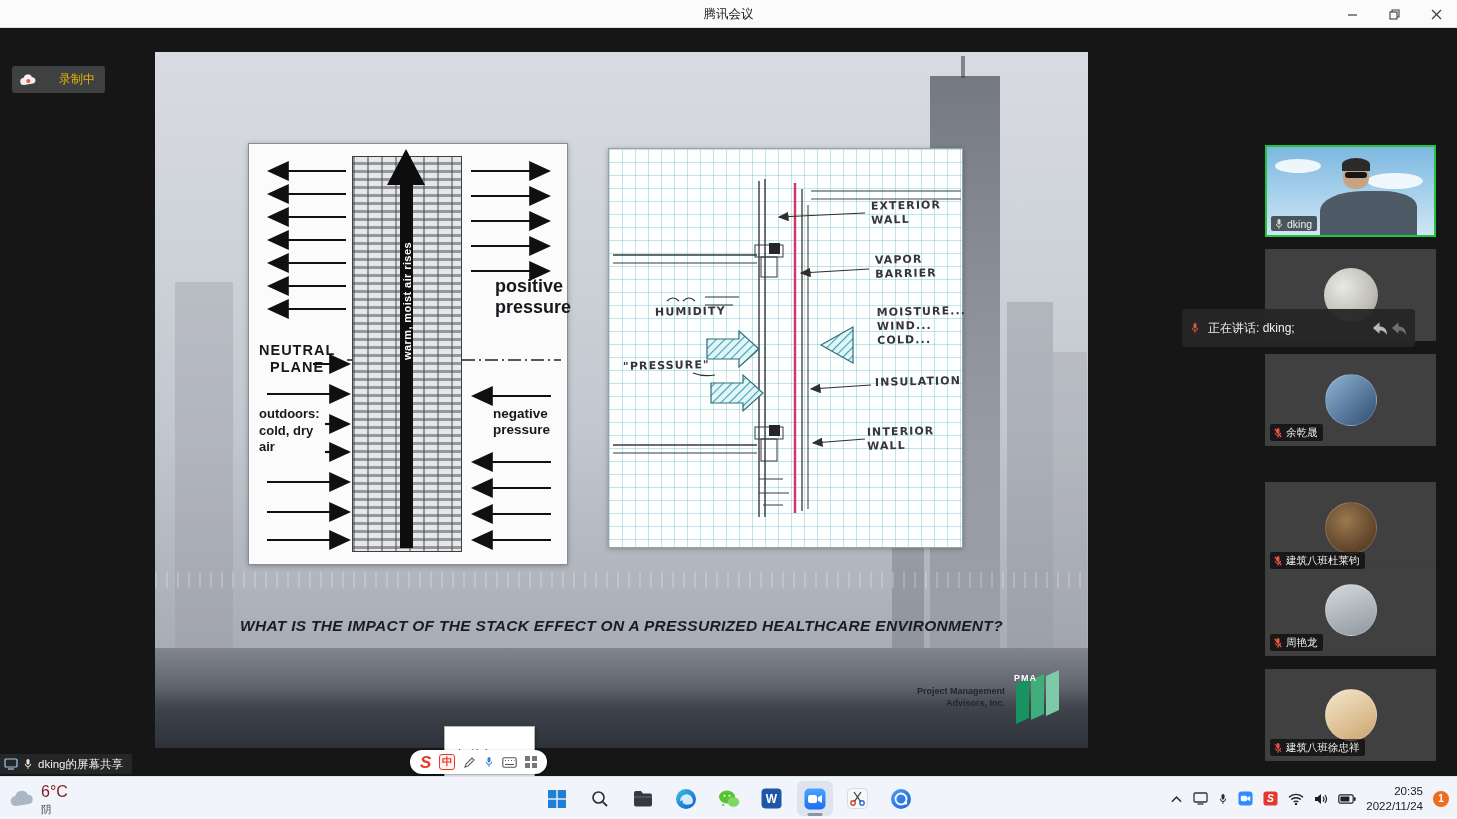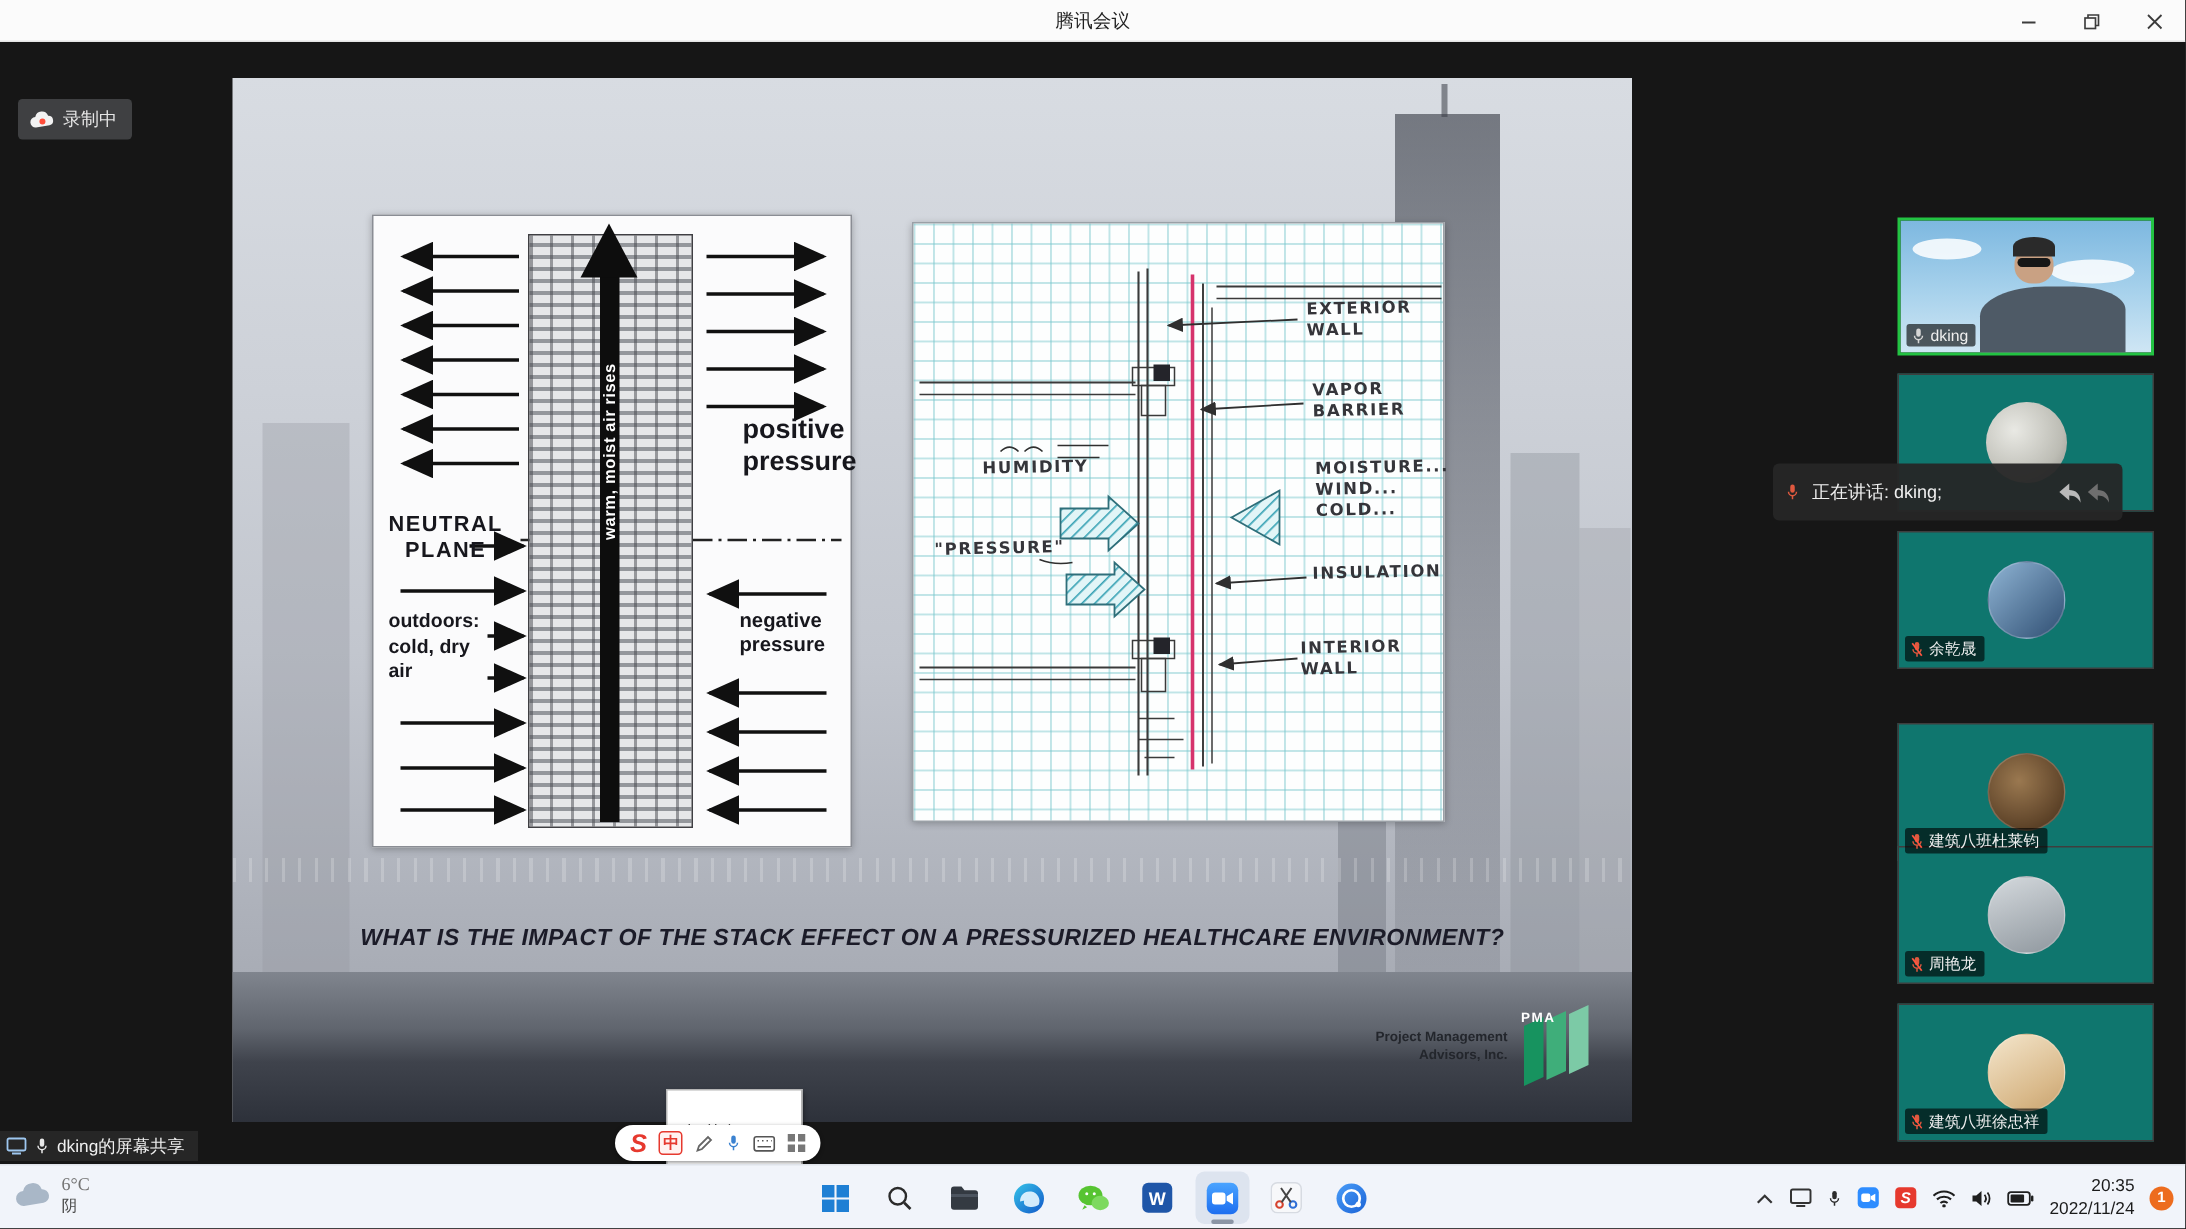--- a/index.html
+++ b/index.html
@@ -70,41 +70,41 @@
   .slide-footer { position:absolute; left:0; right:0; top:596px; height:100px;
     background:linear-gradient(180deg,#80858e 0%,#60656e 38%,#3f434c 60%,#2d313a 100%); }
   .footer-title { position:absolute; left:25px; top:46px; font-size:28px; font-weight:400;
     color:#d3d5da; letter-spacing:.8px; white-space:nowrap; }
   .pma-logo { position:absolute; right:26px; top:22px; display:flex; align-items:center; gap:7px; }
   .pma-captions { text-align:right; font-size:9px; font-weight:700; color:#23262c; line-height:1.35; }
   .pma-mark { position:relative; width:50px; height:54px; }
   .pma-text { position:absolute; left:2px; top:3px; color:#fff; font-size:9px; font-weight:800; letter-spacing:1px; }
 
   
-  .rec-badge { position:absolute; left:12px; top:66px; height:27px; display:flex; align-items:center; gap:5px;
-    background:#3f4042; border-radius:3px; padding:0 10px 0 8px; color:#e5e5e5; font-size:12px; z-index:40; }
+  .rec-badge { position:absolute; left:12px; top:66px; height:27px; display:flex; align-items:center; gap:22px;
+    background:#3f4042; border-radius:3px; padding:0 10px 0 8px; color:#eab308; font-size:12px; z-index:40; }
 
   .speaking-toast { position:absolute; left:1182px; top:309px; width:233px; height:38px; z-index:50;
     background:rgba(38,38,38,.95); border-radius:4px; display:flex; align-items:center; gap:8px; padding:0 8px; }
   .toast-text { color:#f0f0f0; font-size:12px; flex:1; white-space:nowrap; }
 
   .share-bar { position:absolute; left:0; top:754px; height:20px; background:#262626; display:flex;
     align-items:center; gap:5px; padding:0 9px 0 4px; z-index:40; }
   .share-label { color:#f0f0f0; font-size:11.5px; white-space:nowrap; }
 
   .ime-tooltip { position:absolute; left:444px; top:726px; background:#fff; border:1px solid #b5b5b5;
     box-shadow:1px 2px 3px rgba(0,0,0,.35); font-size:12px; color:#111; padding:20px 9px; z-index:45; white-space:nowrap; }
   .sogou-bar { position:absolute; left:410px; top:750px; height:24px; background:#fff; border-radius:12px;
     box-shadow:0 1px 3px rgba(0,0,0,.45); display:flex; align-items:center; padding:0 10px; gap:8px; z-index:45; }
   .sogou-logo { font-size:17px; font-weight:900; font-style:italic; color:#e6392e; line-height:1; }
   .ime-mode { width:16px; height:16px; border:1.5px solid #e6392e; border-radius:3px; color:#e6392e;
     background:#fff2f0; font-size:10.5px; font-weight:bold; display:flex; align-items:center; justify-content:center; }
 
   
-  .tile { position:absolute; left:1265px; width:171px; height:92px; background:#0f766e;
+  .tile { position:absolute; left:1265px; width:171px; height:92px; background:#404040;
     border:1px solid #3e3e3e; overflow:hidden; }
   .tile-inner { position:relative; width:100%; height:100%; display:flex; align-items:center; justify-content:center; }
   .tile-1 { top:40px; border-color:#bdbdbd; }
   .tile-2 { top:145px; border:2px solid #23c343; }
   .tile-3 { top:249px; }
   .tile-4 { top:354px; }
   .tile-5 { top:482px; }
   .tile-6 { top:564px; }
   .tile-7 { top:669px; }
   .badge { position:absolute; left:4px; bottom:4px; background:rgba(0,0,0,.62); border-radius:2px;
@@ -138,21 +138,21 @@
   .avatar { width:52px; height:52px; border-radius:50%; border:1px solid rgba(255,255,255,.18); }
   .av-4 { background:linear-gradient(135deg,#8fb4d4 0%,#declarative 0, #2f4e72 100%); background:linear-gradient(135deg,#8fb4d4,#2f4e72); }
   .av-5 { background:radial-gradient(circle at 40% 35%, #9a7850, #5a4026 75%); }
   .av-6 { background:linear-gradient(160deg,#d4d9dd,#8f979e); }
   .av-7 { background:linear-gradient(150deg,#f4e6cc,#d9b98a 70%,#c8a26f); }
 
   
   .taskbar { position:absolute; left:0; bottom:0; width:100%; height:43px; background:#f1f4fa;
     border-top:1px solid #dfe3ea; z-index:70; }
   .tb-weather { position:absolute; left:10px; top:5px; display:flex; align-items:center; gap:7px; }
-  .tb-temp { font-size:12px; color:#737373; line-height:1.3;font-family:Liberation Serif, serif; }
+  .tb-temp { font-size:16px; color:#7f1d1d; line-height:1.3; }
   .tb-cond { font-size:10.5px; color:#4c4c4c; line-height:1.2; }
   .tb-center { position:absolute; left:50%; top:4px; transform:translateX(-50%); display:flex; gap:7px; align-items:center; }
   .tb-slot { width:36px; height:35px; display:flex; align-items:center; justify-content:center; position:relative; border-radius:6px; }
   .tb-slot.active { background:#dde4ef; }
   .tb-indicator { position:absolute; bottom:0; left:50%; transform:translateX(-50%); width:15px; height:3px; border-radius:2px; background:#8b95a5; }
   .tb-tray { position:absolute; right:8px; top:0; height:43px; display:flex; align-items:center; gap:10px; }
   .tb-clock { text-align:right; font-size:11.5px; color:#1b1b1b; line-height:1.3; }
   .tb-badge { width:16px; height:16px; border-radius:50%; background:#ed6c1e; color:#fff; font-size:10px;
     font-weight:bold; display:flex; align-items:center; justify-content:center; }
   .ico-dark { color:#2b2b2b; }

